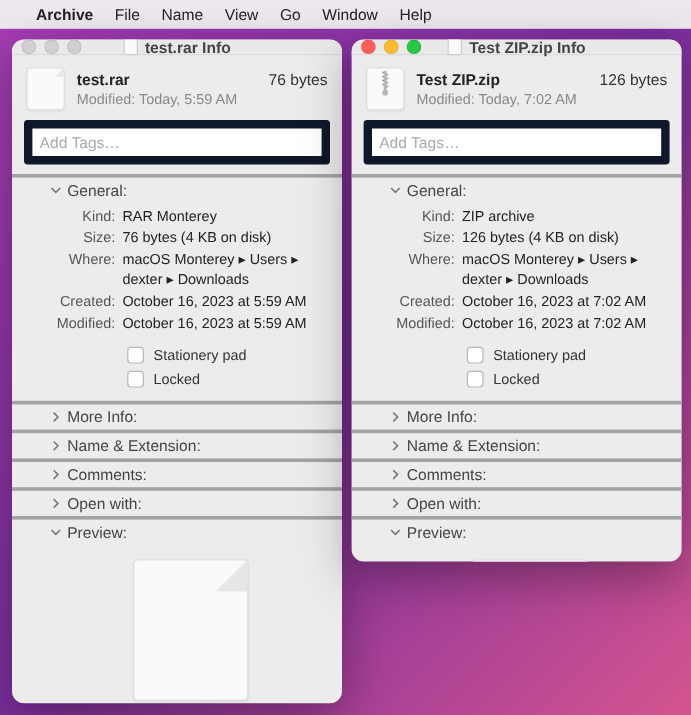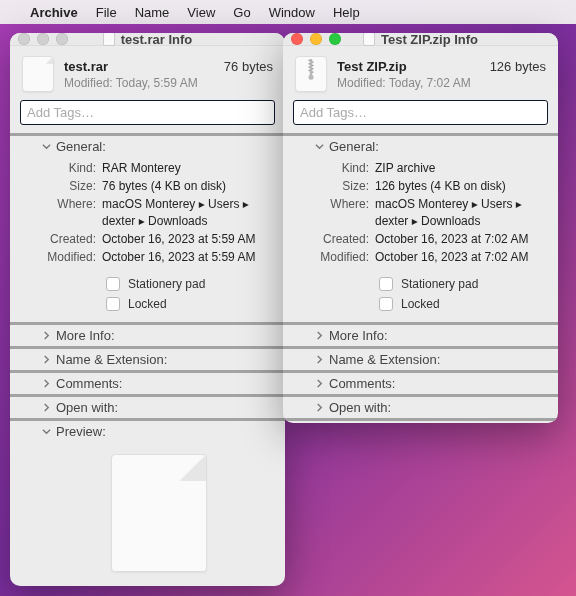--- a/index.html
+++ b/index.html
@@ -88,21 +88,21 @@
   .file-head-text { flex: 1; }
   .file-name-row { display: flex; justify-content: space-between; align-items: baseline; }
   .file-name { font-weight: 700; font-size: 13px; color: #222; }
   .file-size { font-size: 13px; color: #333; }
   .file-mod { font-size: 12px; color: #888; margin-top: 2px; }
 
   
   .tags-input {
     margin: 0 10px 8px 10px;
     width: calc(100% - 20px);
-    border: 1px solid #0f172a;
+    border: 7px solid #0f172a;
     background: #fff;
     border-radius: 3px;
     padding: 4px 6px;
     font-size: 13px;
     color: #555;
     outline: none;
   }
   .tags-input::placeholder { color: #aaa; }
 
   
@@ -377,21 +377,21 @@
     <span class="disclosure">
           <svg viewBox="0 0 10 10" width="9" height="9">
             <path d="M3 1 L7 5 L3 9" fill="none" stroke="#777" stroke-width="1.5"></path>
           </svg>
         </span>
     <span>Sharing &amp; Permissions:</span>
   </div>
     </div>
 </div>
 
-<div class="window" style="left:283px; top:33px; height:390px;">
+<div class="window" style="left:293px; top:33px; height:435px;">
   <div class="titlebar">
     <div class="traffic">
       <div class="dot close"></div>
       <div class="dot min"></div>
       <div class="dot max"></div>
     </div>
     <div class="title-center">
       <span class="tbicon-doc"></span>
       <span>Test ZIP.zip Info</span>
     </div>

